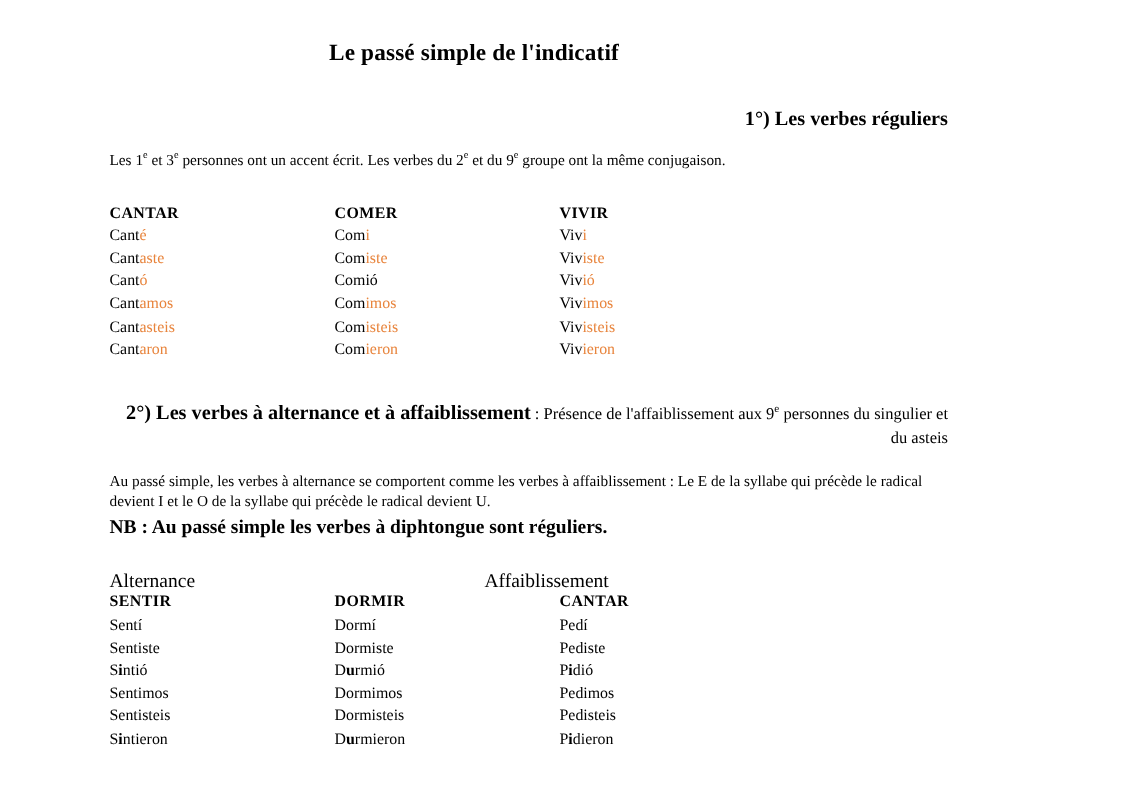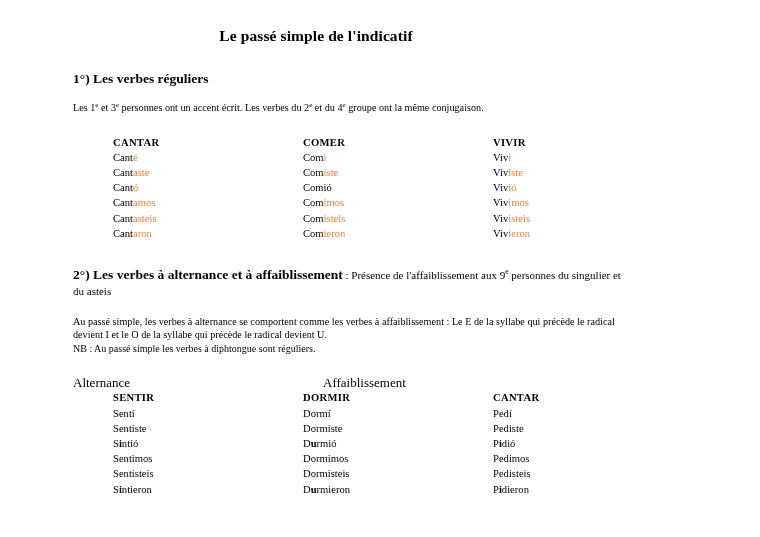--- a/index.html
+++ b/index.html
@@ -33,37 +33,38 @@
     margin: 0;
     padding-top: 27px;
   }
 
   
   .section-heading {
     font-weight: bold;
     font-size: 13.5px;
     margin: 0;
     padding-left: 73px;
+    text-align: right;
   }
   .section-heading .tail {
     font-weight: normal;
     font-size: 11px;
   }
 
   
   .body-text {
     font-size: 10.2px;
     line-height: 1.33;
     margin: 0;
     padding-left: 73px;
     padding-right: 10px;
   }
   .body-text.nb {
-    font-weight: normal;
-    font-size: 10px;
+    font-weight: bold;
+    font-size: 13px;
   }
   sup {
     font-size: 0.68em;
     vertical-align: super;
     line-height: 0;
   }
 
   
   .conj-grid {
     position: relative;
@@ -73,21 +74,20 @@
   }
   .conj-row {
     display: block;
     height: 15.2px;
     white-space: nowrap;
   }
   .conj-cell {
     display: inline-block;
     vertical-align: top;
     width: 150px;
-    margin-left: 40px;
   }
   .conj-cell.c3 {
     width: auto;
   }
   .conj-head {
     font-weight: bold;
     letter-spacing: 0.3px;
   }
   .stem { color: #000000; }
   .ending { color: #E8843C; }
@@ -117,21 +117,21 @@
 <div class="page">
 
   <h1 class="doc-title">Le passé simple de l'indicatif</h1>
 
   <div class="sp-26"></div>
 
   <h2 class="section-heading"><span>1°) Les verbes réguliers</span></h2>
 
   <div class="sp-14"></div>
 
-  <p class="body-text"><span>Les 1</span><sup>e</sup><span> et 3</span><sup>e</sup><span> personnes ont un accent écrit. Les verbes du 2</span><sup>e</sup><span> et du 4</span><sup>e</sup><span> groupe ont la même conjugaison.</span></p>
+  <p class="body-text"><span>Les 1</span><sup>e</sup><span> et 3</span><sup>e</sup><span> personnes ont un accent écrit. Les verbes du 2</span><sup>e</sup><span> et du 9</span><sup>e</sup><span> groupe ont la même conjugaison.</span></p>
 
   <div class="sp-20"></div>
 
   <div class="conj-grid" id="regular-grid">
       <div class="conj-row"><span class="conj-cell conj-head">CANTAR</span><span class="conj-cell conj-head">COMER</span><span class="conj-cell conj-head c3">VIVIR</span></div>
       <div class="conj-row"><span class="conj-cell"><span class="stem">Cant</span><span class="ending">é</span></span><span class="conj-cell"><span class="stem">Com</span><span class="ending">i</span></span><span class="conj-cell c3"><span class="stem">Viv</span><span class="ending">i</span></span></div>
       <div class="conj-row"><span class="conj-cell"><span class="stem">Cant</span><span class="ending">aste</span></span><span class="conj-cell"><span class="stem">Com</span><span class="ending">iste</span></span><span class="conj-cell c3"><span class="stem">Viv</span><span class="ending">iste</span></span></div>
       <div class="conj-row"><span class="conj-cell"><span class="stem">Cant</span><span class="ending">ó</span></span><span class="conj-cell"><span class="stem">Comió</span></span><span class="conj-cell c3"><span class="stem">Viv</span><span class="ending">ió</span></span></div>
       <div class="conj-row"><span class="conj-cell"><span class="stem">Cant</span><span class="ending">amos</span></span><span class="conj-cell"><span class="stem">Com</span><span class="ending">imos</span></span><span class="conj-cell c3"><span class="stem">Viv</span><span class="ending">imos</span></span></div>
       <div class="conj-row"><span class="conj-cell"><span class="stem">Cant</span><span class="ending">asteis</span></span><span class="conj-cell"><span class="stem">Com</span><span class="ending">isteis</span></span><span class="conj-cell c3"><span class="stem">Viv</span><span class="ending">isteis</span></span></div>

